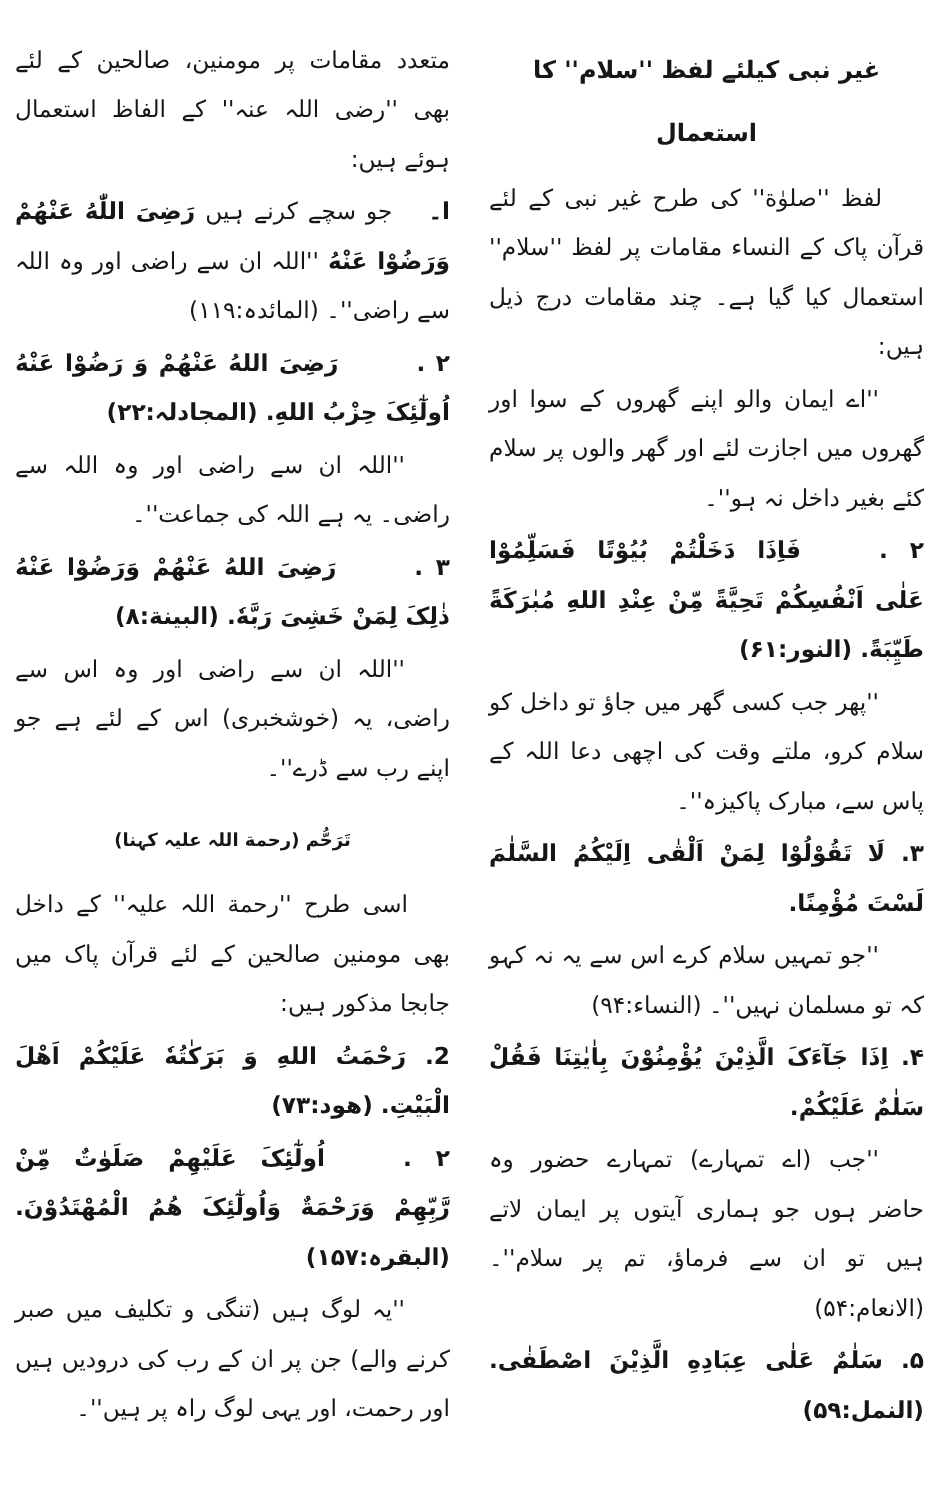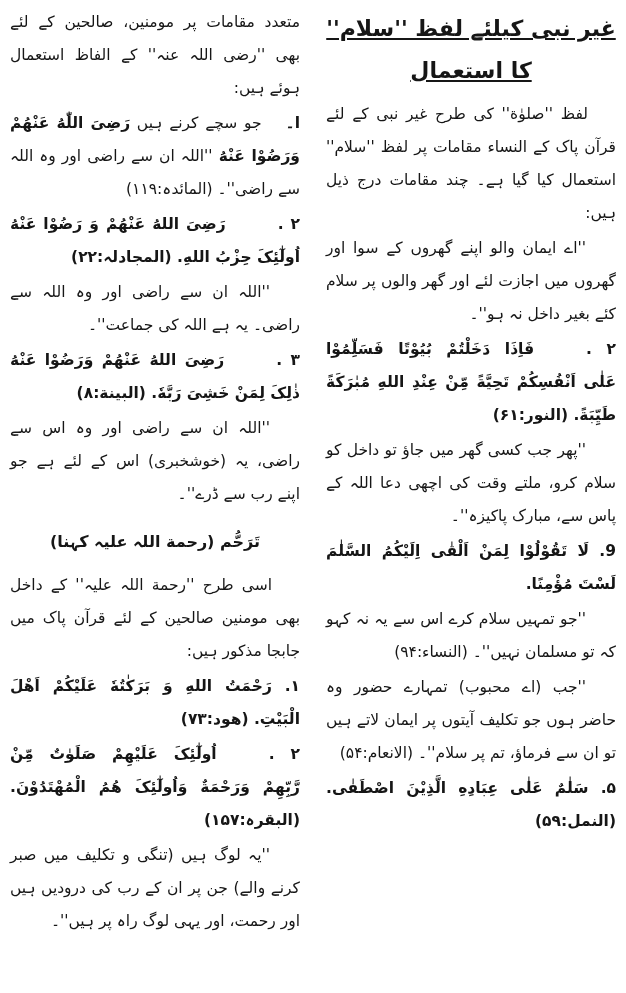--- a/index.html
+++ b/index.html
@@ -8,25 +8,25 @@
     width: 626px; height: 993px;
     background: #ffffff; color: #161616;
     direction: rtl;
     display: flex; gap: 26px;
     padding: 6px 10px 0 10px;
     font-family: "DejaVu Sans", sans-serif;
     font-size: 15.5px; line-height: 33px;
     text-align: justify;
     overflow: hidden;
   }
-  .col { flex: 1 1 0; min-width: 0; }
+  .col { flex: 1 1 0; min-width: 0; margin-top: 18px; }
   p { margin: 0 0 2px 0; }
   .hd { text-align: center; font-weight: bold; line-height: 42px; margin: 2px 0 6px 0; }
-  .hd1 { font-size: 22px; text-decoration: underline; }
-  .hd2 { font-size: 16px; margin-top: 10px; }
+  .hd1 { font-size: 16px; }
+  .hd2 { font-size: 12px; margin-top: 10px; }
   .ar { font-weight: bold; }
   .ar-inline { font-weight: bold; }
   .num { font-weight: bold; }
   .tab { display: inline-block; width: 52px; }
   .tab-sm { display: inline-block; width: 24px; }
   .tr { text-indent: 30px; }
   .indent { text-indent: 28px; }
 </style>
 </head>
 <body>
@@ -35,43 +35,44 @@
 
   <div class="col">
     <h1 class="hd hd1">غیر نبی کیلئے لفظ ''سلام'' کا استعمال</h1>
     <p class="indent">لفظ ''صلوٰة'' کی طرح غیر نبی کے لئے قرآن پاک کے النساء مقامات پر لفظ ''سلام'' استعمال کیا گیا ہے۔ چند مقامات درج ذیل ہیں:</p>
 
     <p class="tr">''اے ایمان والو اپنے گھروں کے سوا اور گھروں میں اجازت لئے اور گھر والوں پر سلام کئے بغیر داخل نہ ہو''۔</p>
 
     <p><span class="num">۲ .</span><span class="tab"></span><span class="ar">فَاِذَا دَخَلْتُمْ بُیُوْتًا فَسَلِّمُوْا عَلٰی اَنْفُسِکُمْ تَحِیَّةً مِّنْ عِنْدِ اللهِ مُبٰرَکَةً طَیِّبَةً. (النور:۶۱)</span></p>
     <p class="tr">''پھر جب کسی گھر میں جاؤ تو داخل کو سلام کرو، ملتے وقت کی اچھی دعا اللہ کے پاس سے، مبارک پاکیزہ''۔</p>
 
-    <p class="ar">9. لَا تَقُوْلُوْا لِمَنْ اَلْقٰی اِلَیْکُمُ السَّلٰمَ لَسْتَ مُؤْمِنًا.</p>
+    <p class="ar">۳. لَا تَقُوْلُوْا لِمَنْ اَلْقٰی اِلَیْکُمُ السَّلٰمَ لَسْتَ مُؤْمِنًا.</p>
     <p class="tr">''جو تمہیں سلام کرے اس سے یہ نہ کہو کہ تو مسلمان نہیں''۔ (النساء:۹۴)</p>
 
-    <p class="tr">''جب (اے محبوب) تمہارے حضور وہ حاضر ہوں جو تکلیف آیتوں پر ایمان لاتے ہیں تو ان سے فرماؤ، تم پر سلام''۔ (الانعام:۵۴)</p>
+    <p class="ar">۴. اِذَا جَآءَکَ الَّذِیْنَ یُؤْمِنُوْنَ بِاٰیٰتِنَا فَقُلْ سَلٰمٌ عَلَیْکُمْ.</p>
+    <p class="tr">''جب (اے تمہارے) تمہارے حضور وہ حاضر ہوں جو ہماری آیتوں پر ایمان لاتے ہیں تو ان سے فرماؤ، تم پر سلام''۔ (الانعام:۵۴)</p>
 
     <p class="ar">۵. سَلٰمٌ عَلٰی عِبَادِهِ الَّذِیْنَ اصْطَفٰی. (النمل:۵۹)</p>
 
   </div>
 
   <div class="col">
     <p>متعدد مقامات پر مومنین، صالحین کے لئے بھی ''رضی اللہ عنہ'' کے الفاظ استعمال ہوئے ہیں:</p>
 
     <p><span class="num">ا۔</span><span class="tab-sm"></span><span>جو سچے کرنے ہیں </span><span class="ar-inline">رَضِیَ اللّٰهُ عَنْهُمْ وَرَضُوْا عَنْهُ</span><span> ''اللہ ان سے راضی اور وہ اللہ سے راضی''۔ (المائدہ:۱۱۹)</span></p>
 
     <p><span class="num">۲ .</span><span class="tab"></span><span class="ar">رَضِیَ اللهُ عَنْهُمْ وَ رَضُوْا عَنْهُ اُولٰٓئِکَ حِزْبُ اللهِ. (المجادلہ:۲۲)</span></p>
     <p class="tr">''اللہ ان سے راضی اور وہ اللہ سے راضی۔ یہ ہے اللہ کی جماعت''۔</p>
 
     <p><span class="num">۳ .</span><span class="tab"></span><span class="ar">رَضِیَ اللهُ عَنْهُمْ وَرَضُوْا عَنْهُ ذٰلِکَ لِمَنْ خَشِیَ رَبَّهٗ. (البینة:۸)</span></p>
     <p class="tr">''اللہ ان سے راضی اور وہ اس سے راضی، یہ (خوشخبری) اس کے لئے ہے جو اپنے رب سے ڈرے''۔</p>
 
     <h2 class="hd hd2">تَرَحُّم (رحمة اللہ علیہ کہنا)</h2>
     <p class="indent">اسی طرح ''رحمة اللہ علیہ'' کے داخل بھی مومنین صالحین کے لئے قرآن پاک میں جابجا مذکور ہیں:</p>
 
-    <p class="ar">۱. رَحْمَتُ اللهِ وَ بَرَکٰتُهٗ عَلَیْکُمْ اَهْلَ الْبَیْتِ. (ھود:۷۳)</p>
+    <p class="ar">2. رَحْمَتُ اللهِ وَ بَرَکٰتُهٗ عَلَیْکُمْ اَهْلَ الْبَیْتِ. (ھود:۷۳)</p>
 
     <p><span class="num">۲ .</span><span class="tab"></span><span class="ar">اُولٰٓئِکَ عَلَیْهِمْ صَلَوٰتٌ مِّنْ رَّبِّهِمْ وَرَحْمَةٌ وَاُولٰٓئِکَ هُمُ الْمُهْتَدُوْنَ. (البقرہ:۱۵۷)</span></p>
     <p class="tr">''یہ لوگ ہیں (تنگی و تکلیف میں صبر کرنے والے) جن پر ان کے رب کی درودیں ہیں اور رحمت، اور یہی لوگ راہ پر ہیں''۔</p>
 
   </div>
 
 </div>
 
 </body></html>

